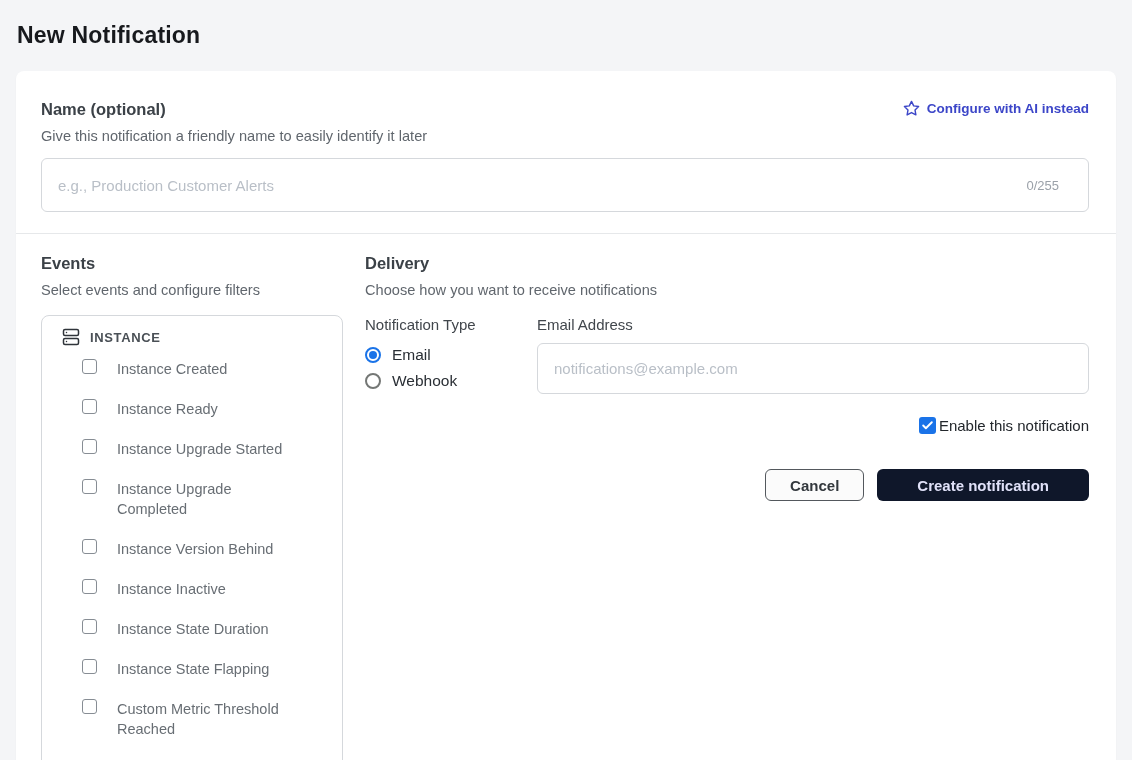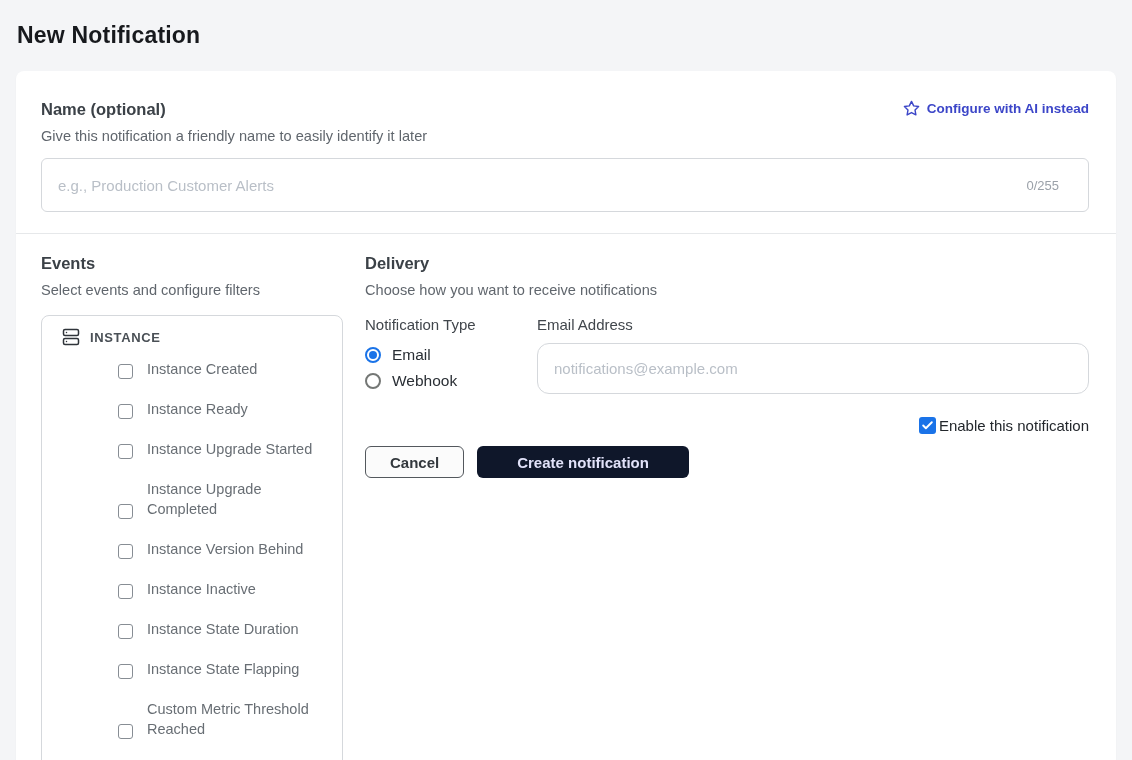--- a/index.html
+++ b/index.html
@@ -55,21 +55,21 @@
     border: 1px solid #d5d8dc; border-radius: 8px;
     padding: 12px 14px 18px 20px;
   }
   .group-header {
     display: flex; align-items: center; gap: 10px;
     font-size: 13px; font-weight: 600; letter-spacing: 0.05em;
     color: #4a5056;
   }
   .group-header.release { margin-top: 24px; }
   .event-list { margin-top: 13px; padding-left: 20px; display: flex; flex-direction: column; gap: 20px; }
-  .event-row { display: flex; align-items: flex-end; gap: 14px; cursor: pointer; margin-left: 36px; }
+  .event-row { display: flex; align-items: flex-start; gap: 20px; cursor: pointer; }
   .checkbox {
     width: 15px; height: 15px; flex-shrink: 0;
     border: 1.5px solid #878d94; border-radius: 3px; background: #fff;
   }
   .event-label { font-size: 14.5px; color: #686e74; line-height: 20px; max-width: 178px; }
   
   .delivery-form { display: flex; margin-top: 18px; }
   .ntype-block { width: 172px; flex-shrink: 0; }
   .field-label { font-size: 15px; color: #41464c; }
   .radio-group { margin-top: 13px; display: flex; flex-direction: column; gap: 8px; }
@@ -80,36 +80,36 @@
   }
   .radio.selected { border-color: #1a73e8; }
   .radio.selected::after {
     content: ""; position: absolute; inset: 2px;
     border-radius: 50%; background: #1a73e8;
   }
   .radio-label { font-size: 15.5px; color: #2a2f35; }
   .email-block { flex: 1; }
   .email-input {
     margin-top: 10px; width: 100%; height: 51px;
-    border: 1px solid #d5d8dc; border-radius: 12px;
+    border: 1px solid #d5d8dc; border-radius: 6px;
     padding: 0 16px; font-size: 15px; color: #2a2f35;
     font-family: inherit; outline: none; background: #fff;
   }
   .email-input::placeholder { color: #b9bfc7; }
   .enable-row {
     margin-top: 23px; display: flex; justify-content: flex-end;
     align-items: center; gap: 3px; cursor: pointer;
   }
   .checkbox-checked {
     width: 17px; height: 17px; border-radius: 3px;
     background: #1a73e8; display: flex; align-items: center; justify-content: center;
     flex-shrink: 0;
   }
   .enable-label { font-size: 15px; color: #23272c; }
-  .actions { margin-top: 12px; display: flex; justify-content: flex-start; gap: 13px; }
+  .actions { margin-top: 35px; display: flex; justify-content: flex-end; gap: 13px; }
   .btn { height: 32px; border-radius: 6px; font-family: inherit; font-size: 15px; font-weight: 700; cursor: pointer; }
   .btn-cancel {
     padding: 0 24px; background: #fbfbfb; border: 1.5px solid #53585d; color: #33383d;
   }
   .btn-create {
     padding: 0 40px; background: #0f172a; border: none; color: #e1e2f9; cursor: default;
   }
   .icon { display: inline-flex; align-items: center; justify-content: center; }
 </style>
 </head>

